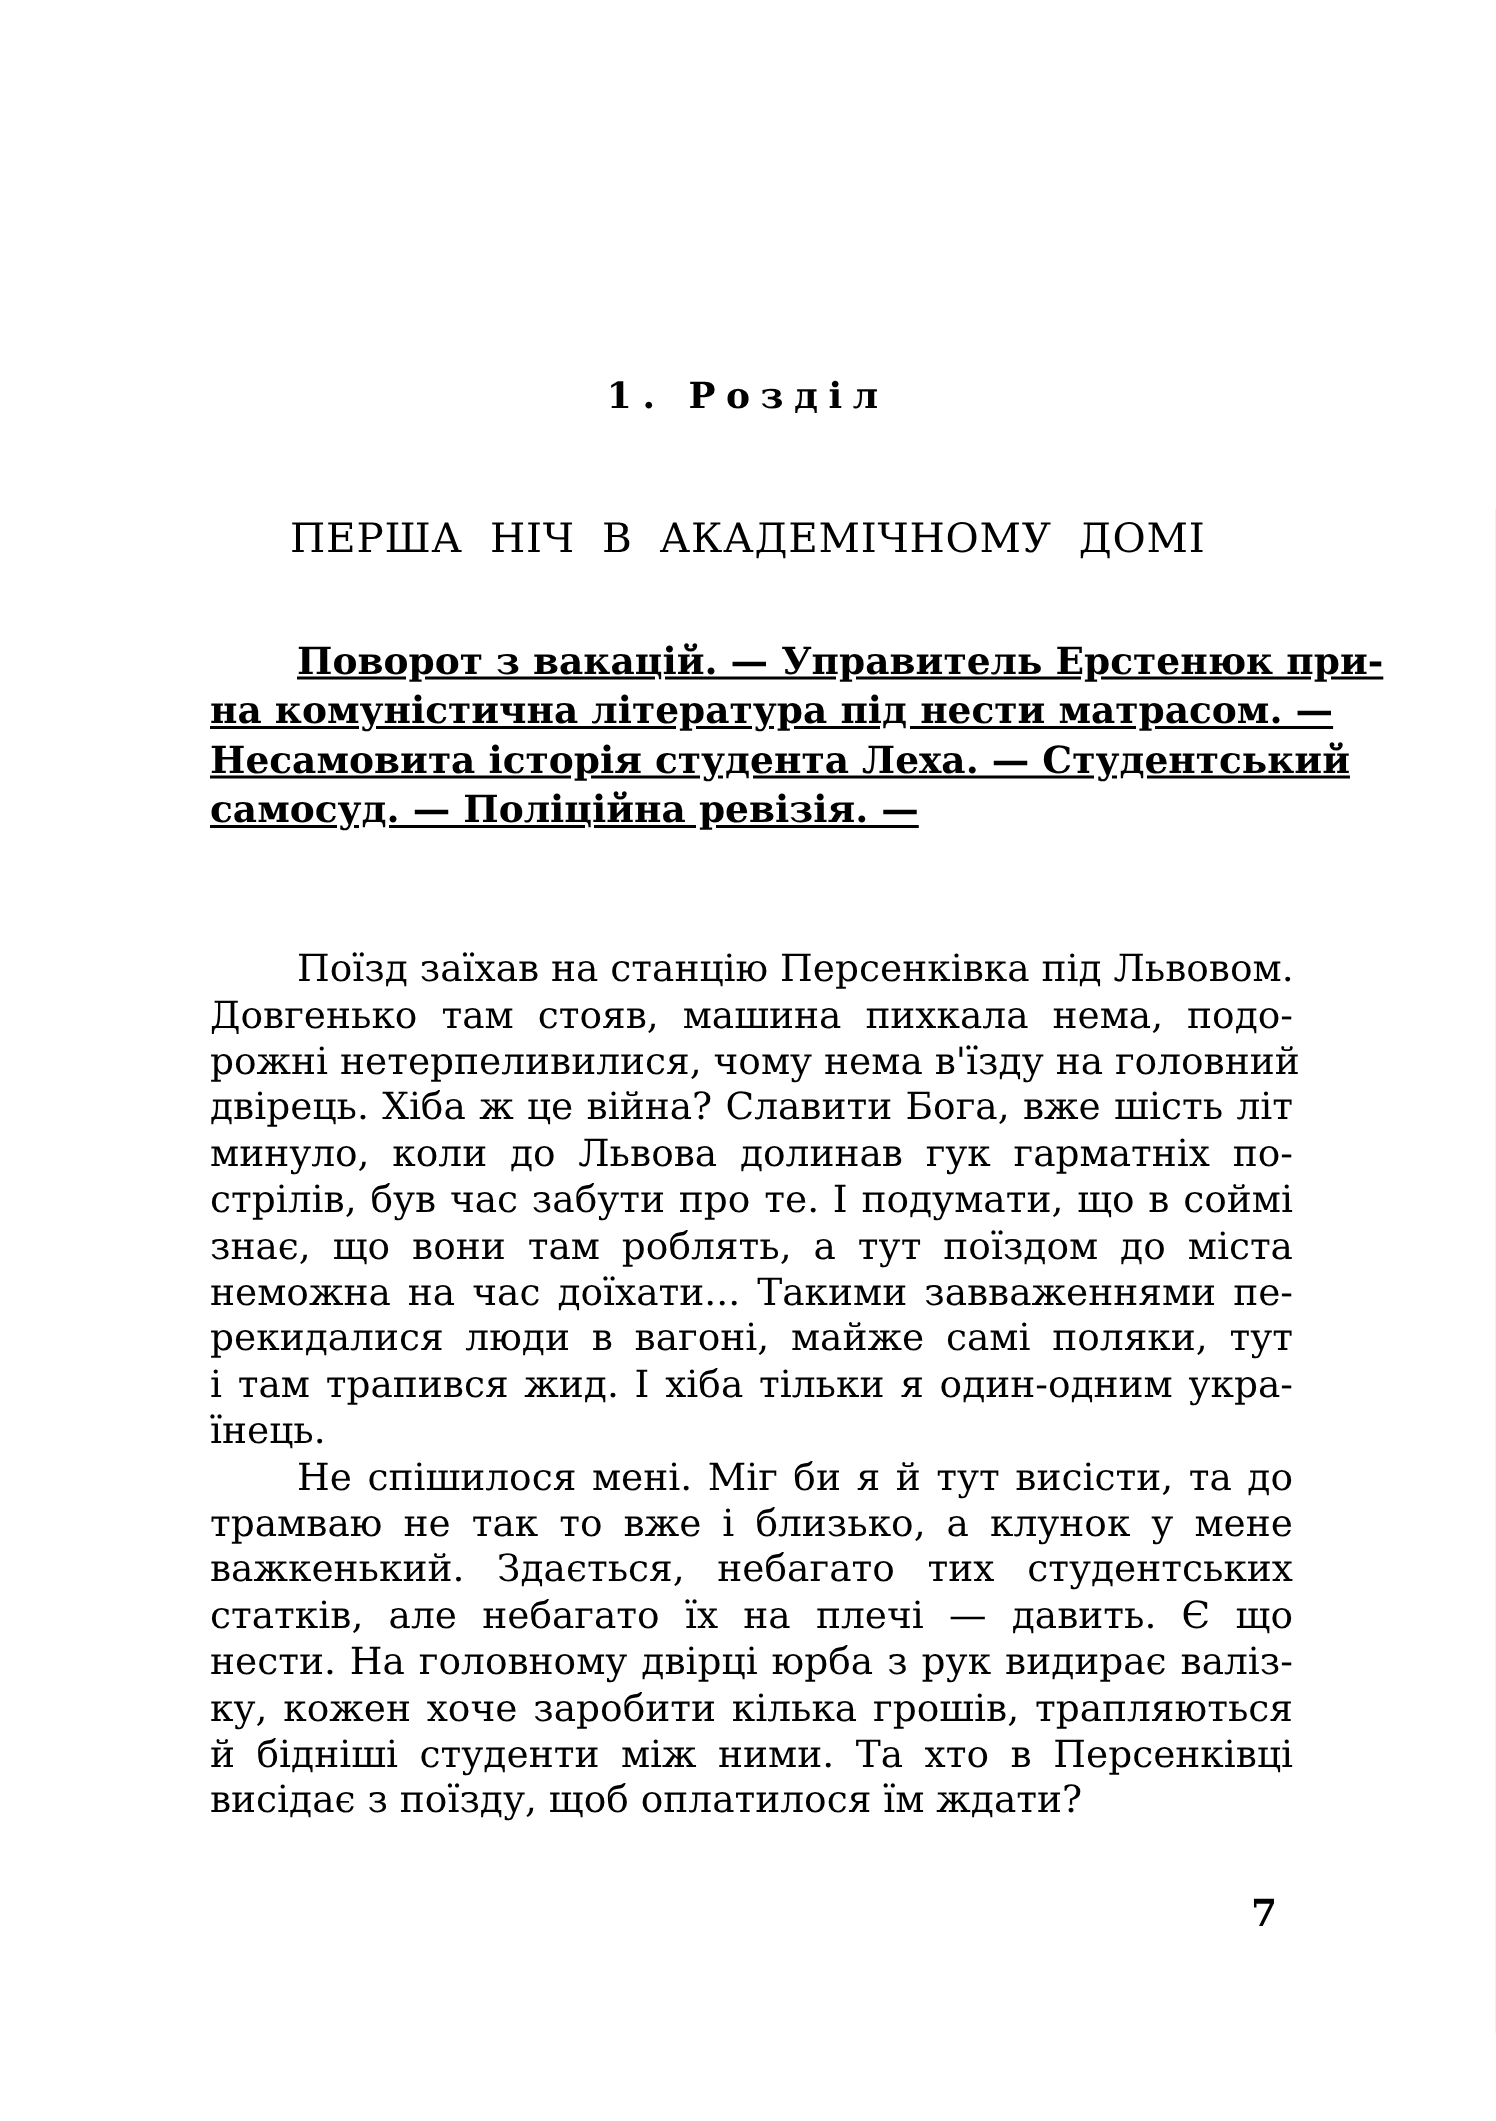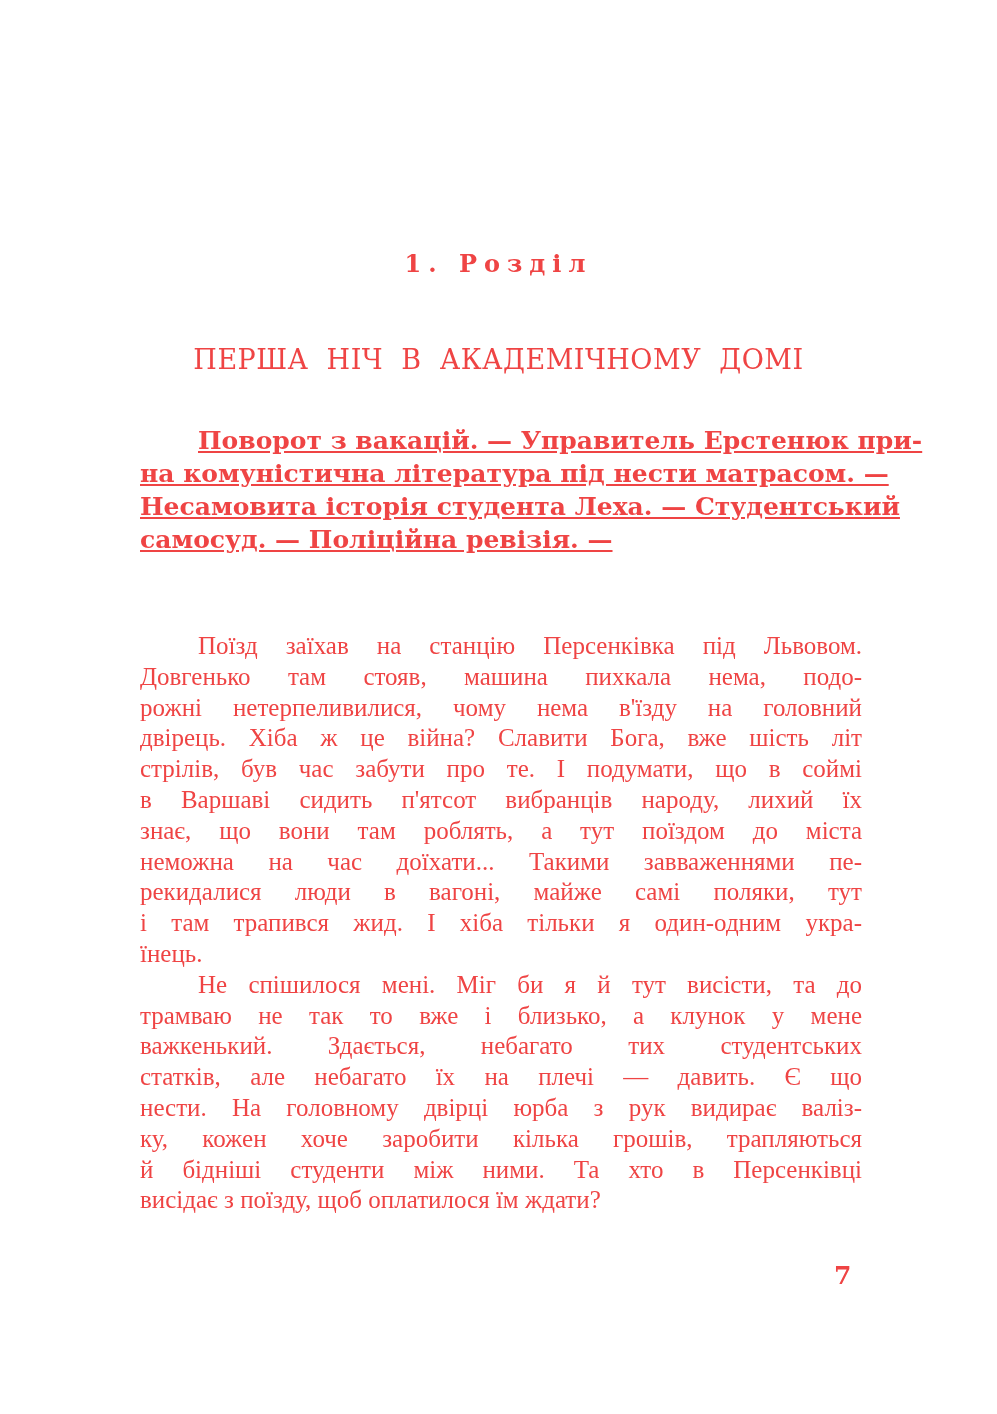--- a/index.html
+++ b/index.html
@@ -6,21 +6,21 @@
     margin: 0;
     padding: 0;
     background: #e8e8e8;
   }
   .page {
     position: relative;
     width: 997px;
     height: 1414px;
     margin: 0 auto;
     background: #ffffff;
-    color: #ef4444;
+    color: #000000;
     font-family: "DejaVu Serif", "Liberation Serif", serif;
     overflow: hidden;
   }
   .chapter-heading {
     position: absolute;
     left: 137px;
     top: 249px;
     width: 723px;
     text-align: center;
     font-size: 24px;
@@ -51,21 +51,20 @@
   }
   .summary .line {
     line-height: 33px;
   }
   .body-copy {
     position: absolute;
     left: 140px;
     top: 631px;
     width: 722px;
     font-size: 25px;
-    font-family: Liberation Serif, serif;
   }
   .body-copy .line {
     line-height: 30.8px;
   }
   .line {
     text-align: justify;
     text-align-last: justify;
     white-space: nowrap;
   }
   .line.indent {
@@ -98,22 +97,22 @@
       <div class="line">Несамовита історія студента Леха. — Студентський</div>
       <div class="line last">самосуд. — Поліційна ревізія. —</div>
     </div>
 
   <div class="body-copy">
     <div class="paragraph">
         <div class="line indent">Поїзд заїхав на станцію Персенківка під Львовом.</div>
         <div class="line">Довгенько там стояв, машина пихкала нема, подо-</div>
         <div class="line">рожні нетерпеливилися, чому нема в'їзду на головний</div>
         <div class="line">двірець. Хіба ж це війна? Славити Бога, вже шість літ</div>
+        <div class="line">минуло, коли до Львова долинав гук гарматніх по-</div>
         <div class="line">стрілів, був час забути про те. І подумати, що в соймі</div>
-        <div class="line">в Варшаві сидить п'ятсот вибранців народу, лихий їх</div>
         <div class="line">знає, що вони там роблять, а тут поїздом до міста</div>
         <div class="line">неможна на час доїхати... Такими завваженнями пе-</div>
         <div class="line">рекидалися люди в вагоні, майже самі поляки, тут</div>
         <div class="line">і там трапився жид. І хіба тільки я один-одним укра-</div>
         <div class="line last">їнець.</div>
       </div>
     <div class="paragraph">
         <div class="line indent">Не спішилося мені. Міг би я й тут висісти, та до</div>
         <div class="line">трамваю не так то вже і близько, а клунок у мене</div>
         <div class="line">важкенький. Здається, небагато тих студентських</div>

